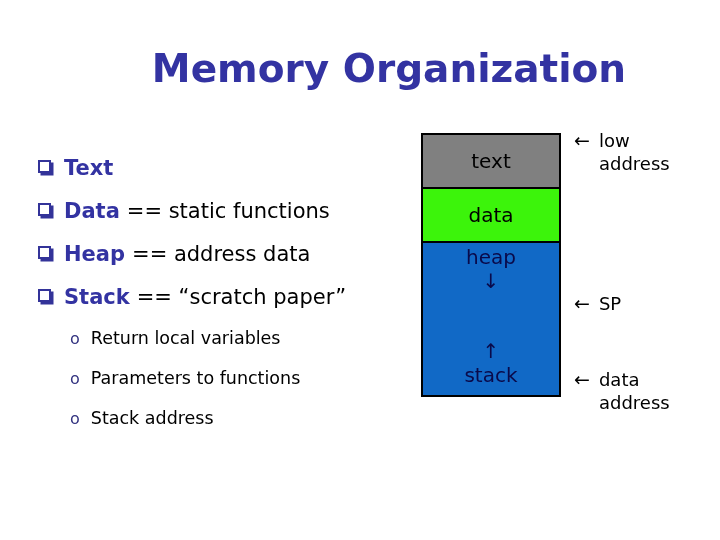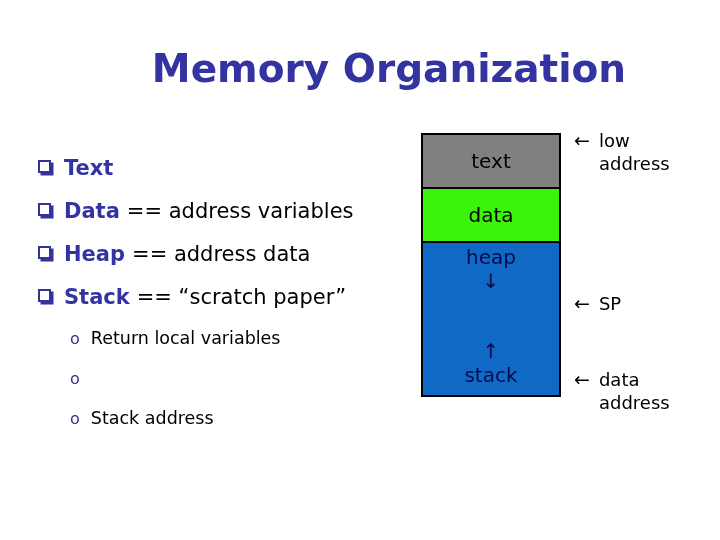--- a/index.html
+++ b/index.html
@@ -54,41 +54,42 @@
   <h1 class="title">Memory Organization</h1>
 
   <div class="bullets">
     <div class="bullet-line">
       <span class="sq"></span>
       <span class="term">Text</span>
     </div>
     <div class="bullet-line">
       <span class="sq"></span>
       <span class="term">Data</span>
-      <span class="definition">== address variables</span>
+      <span class="definition">== static functions</span>
     </div>
     <div class="bullet-line">
       <span class="sq"></span>
       <span class="term">Heap</span>
       <span class="definition">== address data</span>
     </div>
     <div class="bullet-line">
       <span class="sq"></span>
       <span class="term">Stack</span>
       <span class="definition">== “scratch paper”</span>
     </div>
   </div>
 
   <div class="sub-bullets">
     <div class="sub-line">
       <span class="o-bullet">o</span>
       <span>Return local variables</span>
     </div>
     <div class="sub-line">
       <span class="o-bullet">o</span>
+      <span>Parameters to functions</span>
     </div>
     <div class="sub-line">
       <span class="o-bullet">o</span>
       <span>Stack address</span>
     </div>
   </div>
 
   <div class="mem-stack">
     <div class="seg seg-text">
       <span>text</span>

